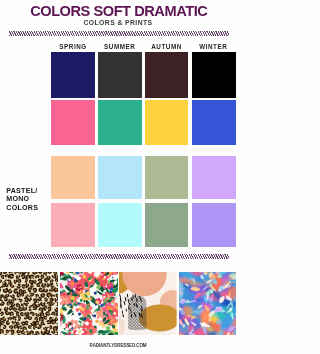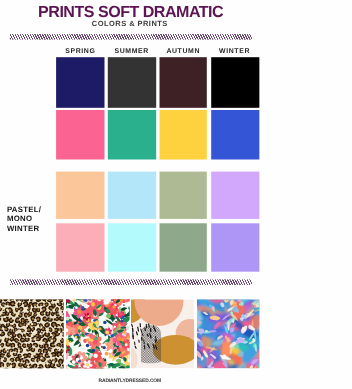--- a/index.html
+++ b/index.html
@@ -36,33 +36,33 @@
   .print svg{display:block;width:100%;height:100%;}
 
   .footer{position:absolute;left:0;width:236px;top:343.1px;text-align:center;
           font-size:4.5px;font-weight:700;letter-spacing:-0.11px;color:#333;white-space:nowrap;}
 </style>
 </head>
 <body>
 
 <div class="page">
 
-  <div class="title">PRINTS SOFT DRAMATIC</div>
+  <div class="title">COLORS SOFT DRAMATIC</div>
   <div class="subtitle">COLORS &amp; PRINTS</div>
 
   <div class="hatch" style="top:31.4px"></div>
 
   <div class="hdr" style="left:51.3px;width:43.5px"><span>SPRING</span></div>
   <div class="hdr" style="left:98.0px;width:43.5px"><span>SUMMER</span></div>
   <div class="hdr" style="left:144.8px;width:43.5px"><span>AUTUMN</span></div>
   <div class="hdr" style="left:191.5px;width:43.5px"><span>WINTER</span></div>
 
   <div class="rowlabel" style="top:186.5px">PASTEL/
 MONO
-WINTER</div>
+COLORS</div>
 
   <div class="sw" style="left:51.3px;top:52.3px;width:43.5px;height:45.6px;background:#1e1b66"></div>
   <div class="sw" style="left:98.0px;top:52.3px;width:43.5px;height:45.6px;background:#333333"></div>
   <div class="sw" style="left:144.8px;top:52.3px;width:43.5px;height:45.6px;background:#3e2124"></div>
   <div class="sw" style="left:191.5px;top:52.3px;width:44.5px;height:45.6px;background:#000000"></div>
 
   <div class="sw" style="left:51.3px;top:100.2px;width:43.5px;height:45.2px;background:#fb6492"></div>
   <div class="sw" style="left:98.0px;top:100.2px;width:43.5px;height:45.2px;background:#2bb08e"></div>
   <div class="sw" style="left:144.8px;top:100.2px;width:43.5px;height:45.2px;background:#fed23f"></div>
   <div class="sw" style="left:191.5px;top:100.2px;width:44.5px;height:45.2px;background:#3455d5"></div>

